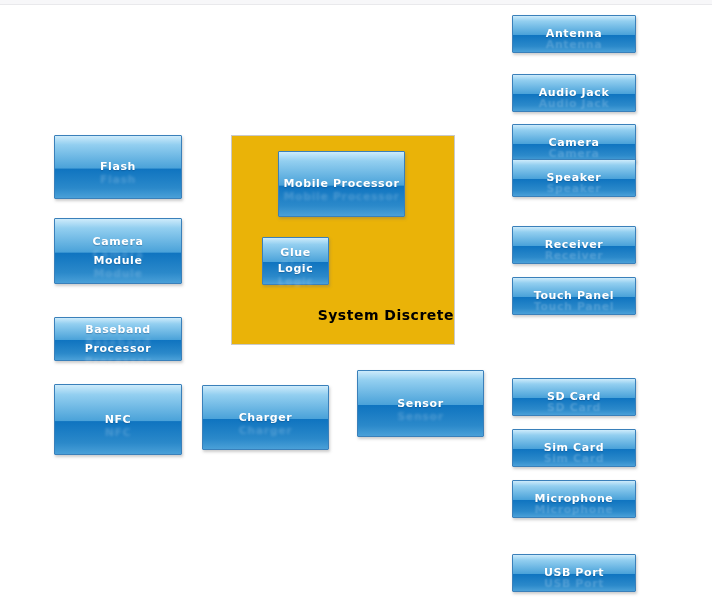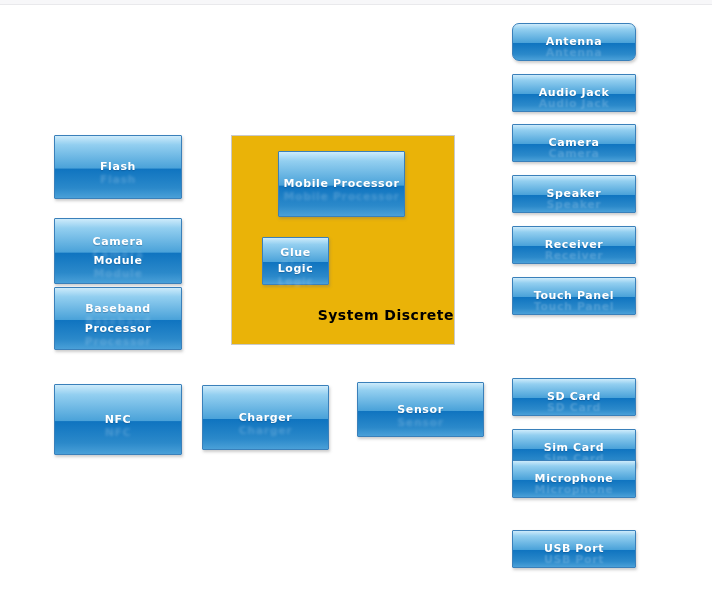--- a/index.html
+++ b/index.html
@@ -63,42 +63,42 @@
     text-align: right;
     color: #000000;
     font-size: 14px;
     font-weight: bold;
     letter-spacing: 0.5px;
   }
   
   .lc { left: 54px; width: 128px; }
   .lc-0 { top: 135px; height: 64px; }
   .lc-1 { top: 218px; height: 66px; }
-  .lc-2 { top: 287px; height: 63px; }
+  .lc-2 { top: 317px; height: 44px; }
   .lc-3 { top: 384px; height: 71px; }
   
   .cb-mobile { left: 46px;  top: 15px;  width: 127px; height: 66px; }
   .cb-glue   { left: 30px;  top: 101px; width: 67px;  height: 48px; line-height: 1.45; }
   .cb-clock  { left: 115px; top: 101px; width: 66px;  height: 48px; }
   
   .br-charger { left: 202px; top: 385px; width: 127px; height: 65px; }
-  .br-sensor  { left: 357px; top: 382px; width: 127px; height: 55px; }
+  .br-sensor  { left: 357px; top: 370px; width: 127px; height: 67px; }
   
   .rc { left: 512px; width: 124px; height: 38px; text-shadow: 0 1px 1px rgba(10,60,110,0.35), 0 11px 2px rgba(235,248,255,0.22); }
-  .rc-0  { top: 23px; border-radius: 7px; }
+  .rc-0  { top: 15px; }
   .rc-1  { top: 74px; }
   .rc-2  { top: 124px; }
-  .rc-3  { top: 175px; }
+  .rc-3  { top: 159px; }
   .rc-4  { top: 226px; }
   .rc-5  { top: 277px; }
   .rc-6  { top: 327px; }
   .rc-7  { top: 378px; }
   .rc-8  { top: 429px; }
-  .rc-9  { top: 460px; }
-  .rc-10 { top: 530px; }
+  .rc-9  { top: 480px; }
+  .rc-10 { top: 554px; }
 </style>
 </head>
 <body>
 
 <div class="stage">
   <div class="top-strip"></div>
 
   <div class="bluebox lc lc-0">
     <span>Flash</span>
   </div>

